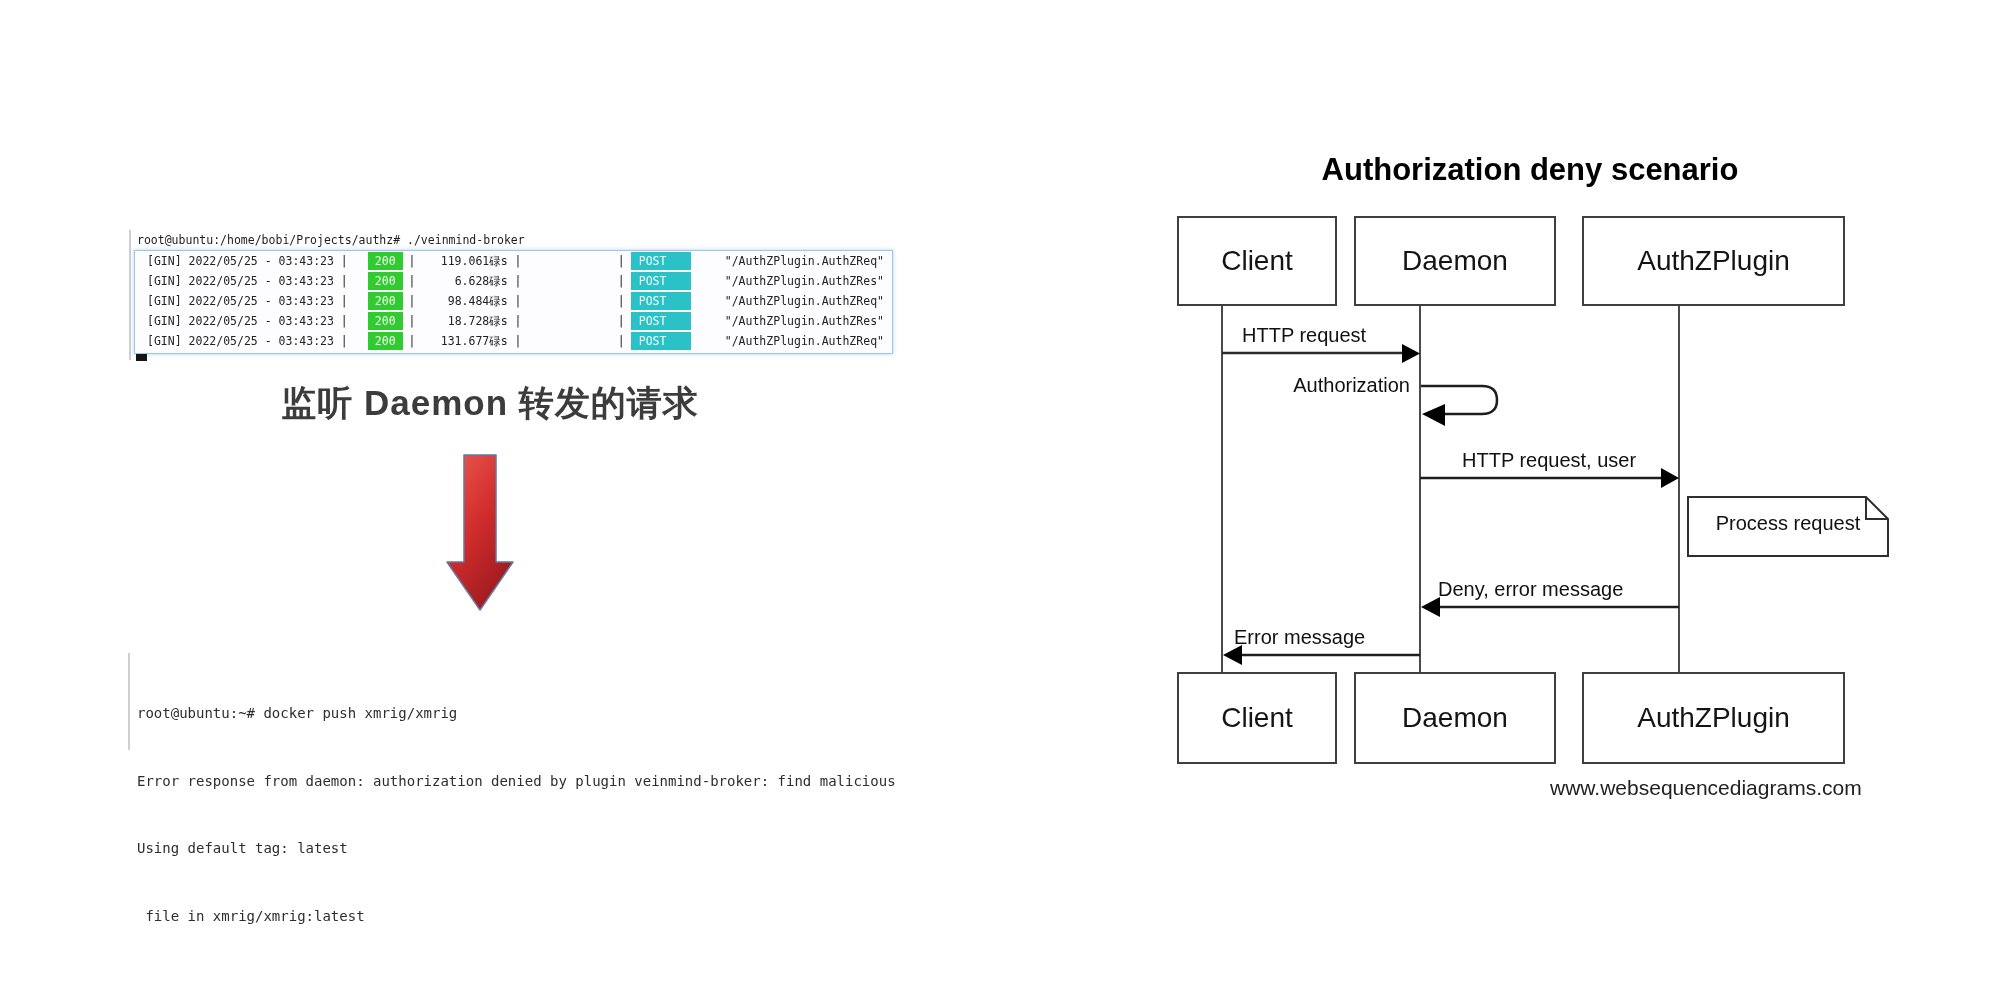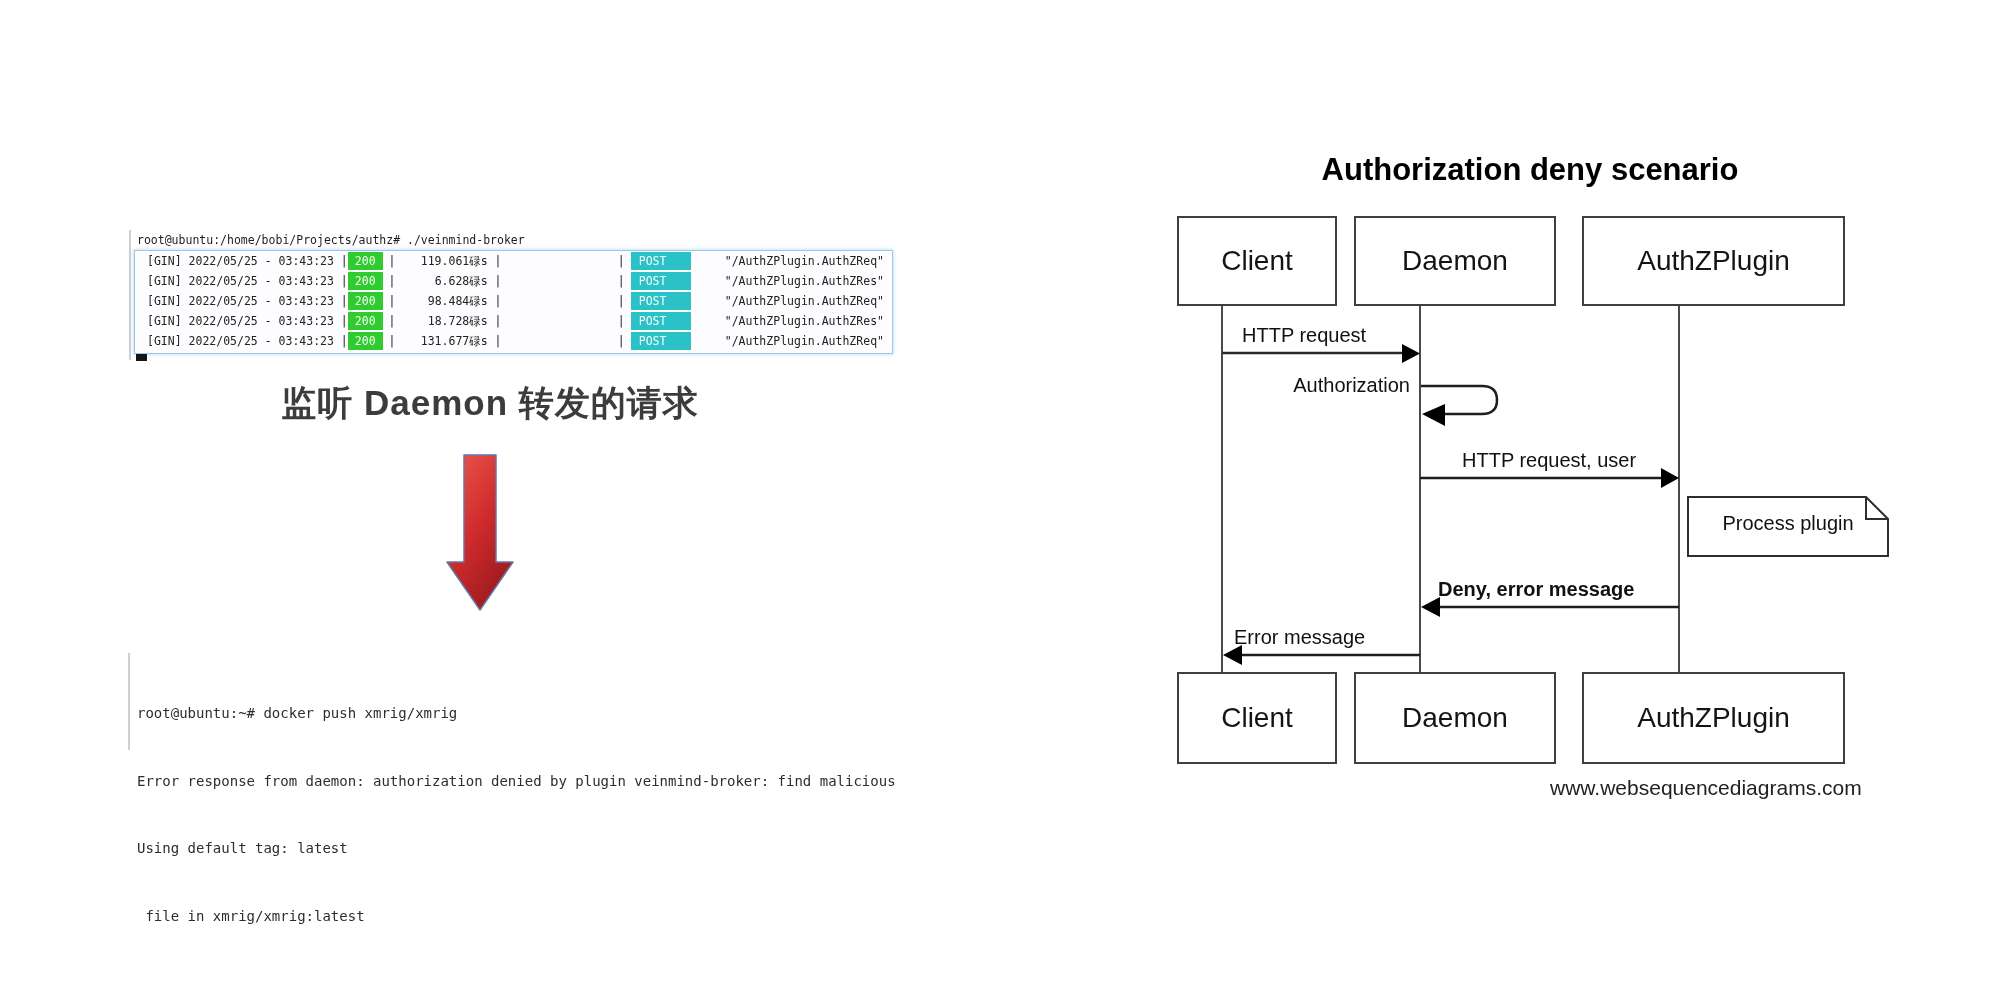--- a/index.html
+++ b/index.html
@@ -9,21 +9,21 @@
   .mono{font-family:"DejaVu Sans Mono","Liberation Mono",monospace;white-space:pre;}
 
   
   .vline{position:absolute;width:2px;background:#cfcfcf;}
   .term-cmd{left:137px;top:233px;font-size:11.5px;color:#1d1d1d;}
   .log-box{left:134px;top:250px;width:757px;height:102px;background:#fdfdff;
            border:1px solid #9cc7e6;box-shadow:0 0 4px rgba(110,175,230,.55);}
   .log-row{display:flex;align-items:center;height:20px;font-size:11.5px;color:#222;
            font-family:"DejaVu Sans Mono","Liberation Mono",monospace;white-space:pre;}
   .r-prefix{margin-left:12px;}
-  .r-status{margin-left:0;background:#2fcb2f;color:#f2fff2;padding:2px 7px;}
+  .r-status{margin-left:20px;background:#2fcb2f;color:#f2fff2;padding:2px 7px;}
   .r-pipe{margin-left:6px;}
   .r-dur{width:106px;text-align:right;}
   .r-gap{flex:1;}
   .r-method{margin-left:6px;background:#2ac2c6;color:#f4ffff;padding:2px 0 2px 8px;width:52px;}
   .r-path{margin-left:34px;margin-right:8px;}
   .cursor{left:136px;top:354px;width:11px;height:7px;background:#151515;}
 
   
   .caption{left:250px;top:380px;width:480px;text-align:center;font-size:35px;font-weight:bold;
            color:#3c3c3c;letter-spacing:1px;}
@@ -156,22 +156,22 @@
   <div class="actor" style="left:1321px;top:216px;width:198px;height:86px;">
     <span>Daemon</span>
     </div>
   <div class="actor" style="left:1549px;top:216px;width:259px;height:86px;">
     <span>AuthZPlugin</span>
     </div>
 
   <div class="seq-label" style="left:1242px;top:324px;">HTTP request</div>
   <div class="seq-label" style="left:1240px;top:374px;width:170px;text-align:right;">Authorization</div>
   <div class="seq-label" style="left:1462px;top:449px;">HTTP request, user</div>
-  <div class="seq-label note-label">Process plugin</div>
-  <div class="seq-label" style="left:1438px;top:578px;font-weight:bold;">Deny, error message</div>
+  <div class="seq-label note-label">Process request</div>
+  <div class="seq-label" style="left:1438px;top:578px;">Deny, error message</div>
   <div class="seq-label" style="left:1234px;top:626px;">Error message</div>
 
   <div class="actor" style="left:1144px;top:672px;width:156px;height:88px;">
     <span>Client</span>
     </div>
   <div class="actor" style="left:1321px;top:672px;width:198px;height:88px;">
     <span>Daemon</span>
     </div>
   <div class="actor" style="left:1549px;top:672px;width:259px;height:88px;">
     <span>AuthZPlugin</span>

